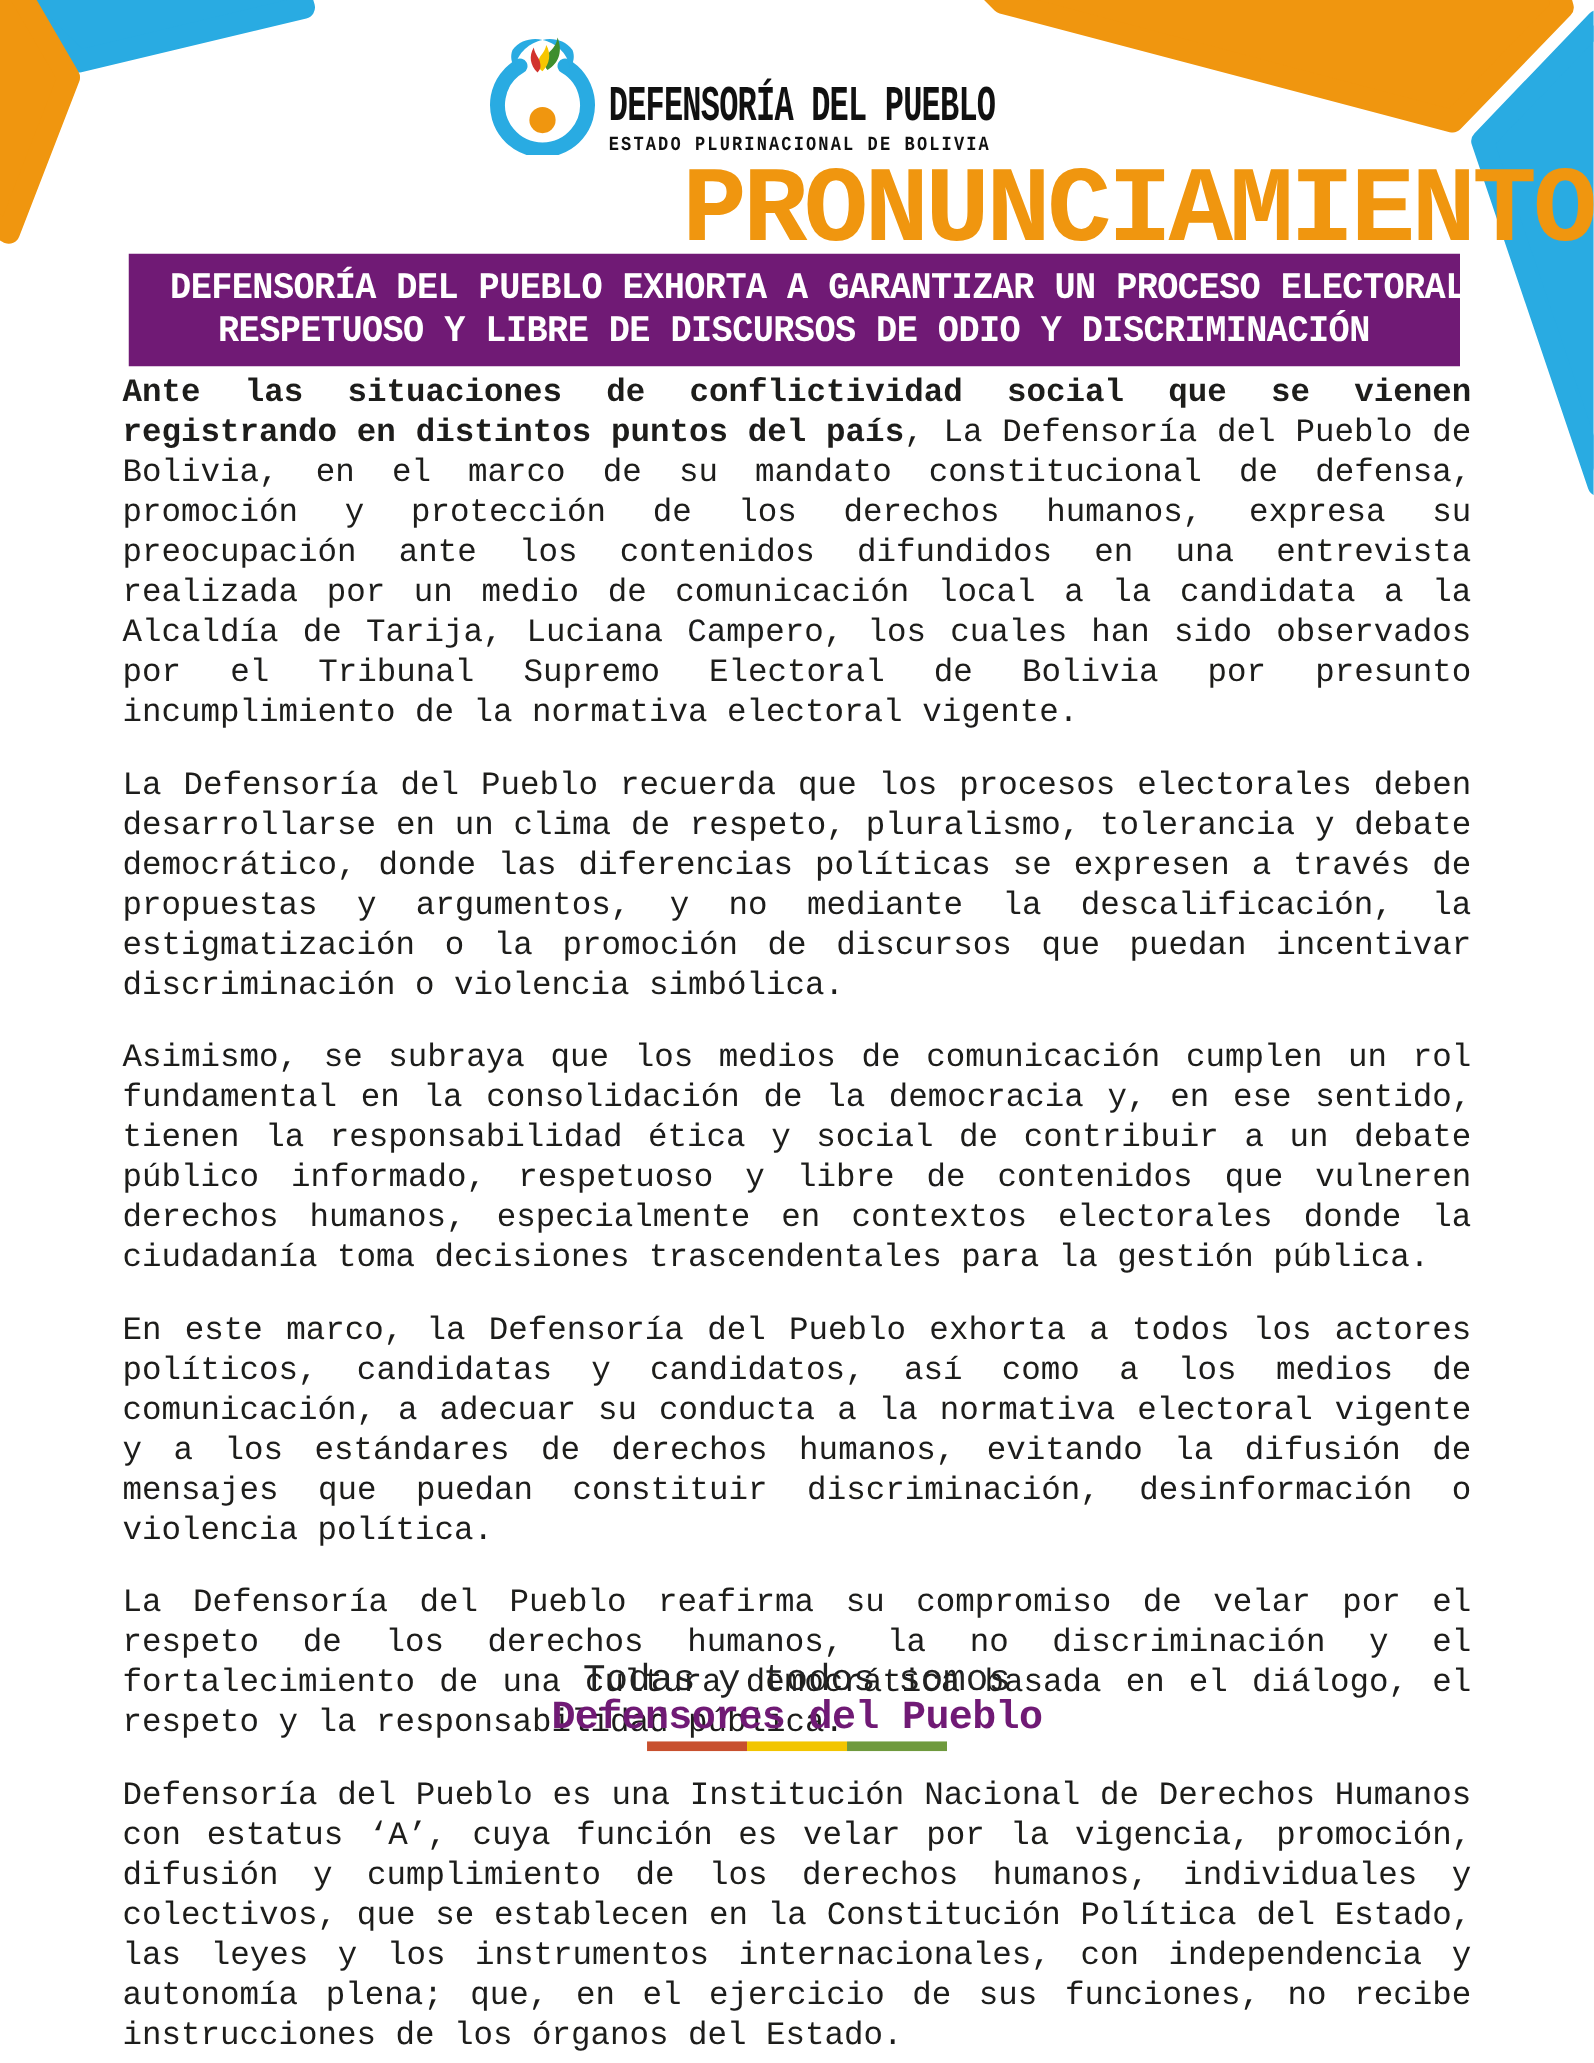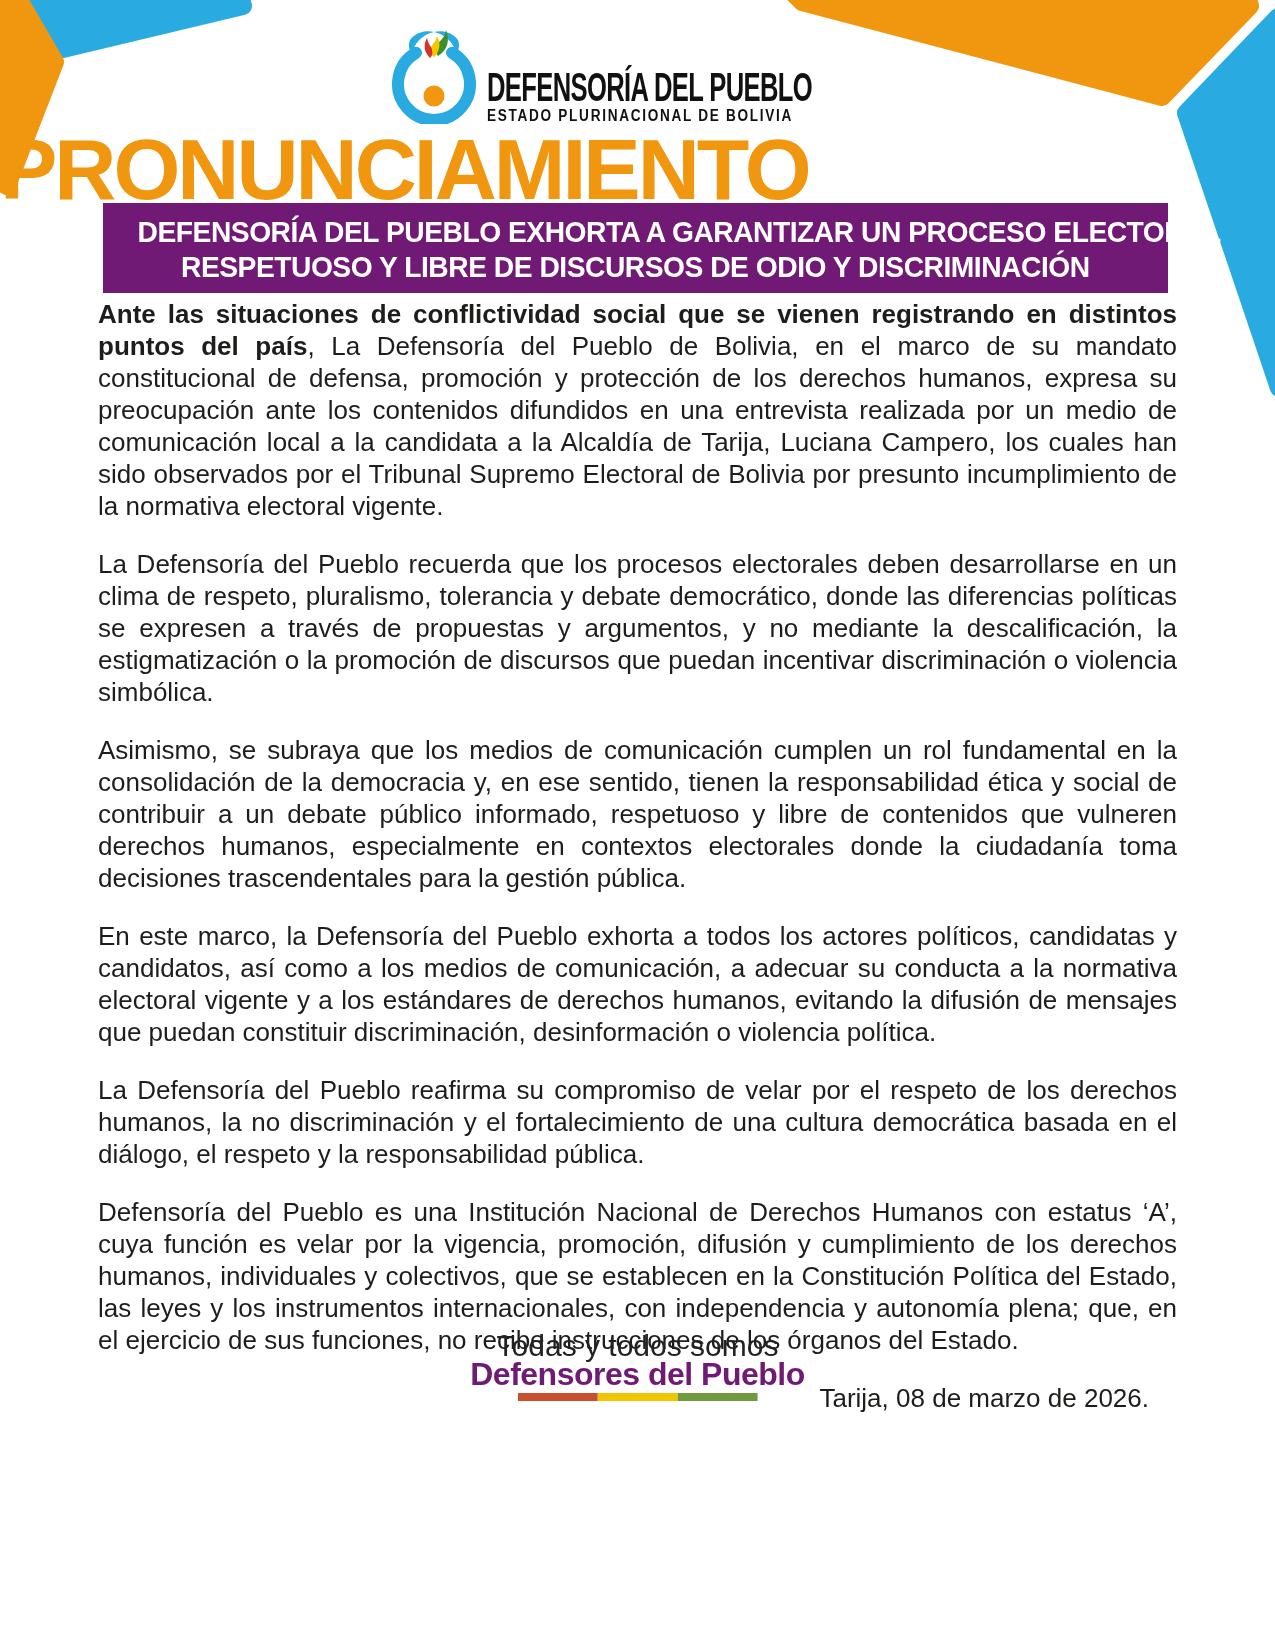--- a/index.html
+++ b/index.html
@@ -1,42 +1,42 @@
 <!DOCTYPE html>
 <html><head>
 <meta charset="utf-8">
 <style>
   html,body{margin:0;padding:0;background:#ffffff;}
   .page{
     position:relative;
     width:1275px;height:1650px;
     background:#ffffff;
     overflow:hidden;
-    font-family:Liberation Sans, sans-serif;
+    font-family:Liberation Mono, monospace;
     color:#1d1d1b;
   }
   
   .deco{position:absolute;top:0;left:0;pointer-events:none;}
   .shape-orange{fill:#F0960F;stroke:#F0960F;stroke-width:18;stroke-linejoin:round;}
   .shape-blue{fill:#29ABE2;stroke:#29ABE2;stroke-width:18;stroke-linejoin:round;}
   
   .logo-mark{position:absolute;left:388px;top:24px;}
   .logo-text{position:absolute;left:487px;top:68px;}
   .logo-title{
     font-weight:700;font-size:40px;line-height:38px;letter-spacing:-1px;color:#111111;
     transform:scaleX(0.64);transform-origin:left center;white-space:nowrap;
   }
   .logo-subtitle{
     font-weight:700;font-size:16px;line-height:16px;letter-spacing:2px;color:#111111;
     transform:scaleX(0.85);transform-origin:left center;white-space:nowrap;margin-top:2px;
   }
   
   .page-title{
     position:absolute;left:0;top:126px;width:100%;
-    text-align:left;
+    text-align:right;
     font-weight:700;font-size:86px;line-height:86px;letter-spacing:-3px;
     color:#F0960F;white-space:nowrap;
   }
   
   .banner{
     position:absolute;left:103px;top:203px;width:1065px;height:90px;
     background:#701a75;color:#ffffff;text-align:center;
     padding-top:11px;box-sizing:border-box;
   }
   .banner-line{

